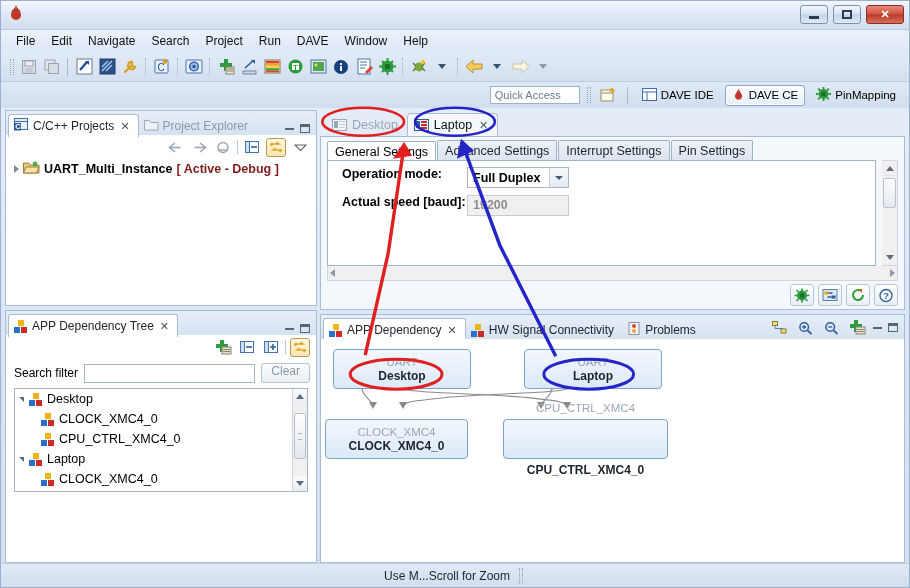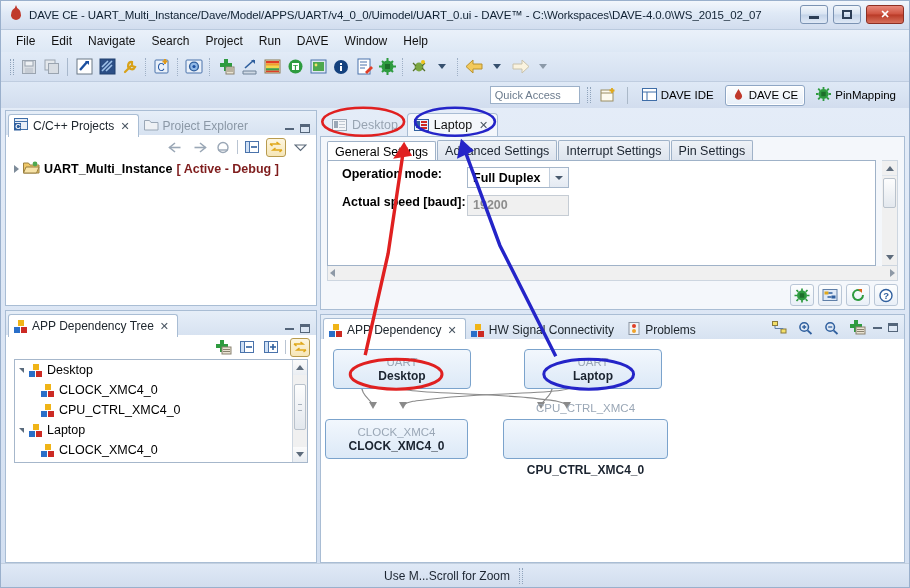--- a/index.html
+++ b/index.html
@@ -251,21 +251,20 @@
 </style>
 </head>
 <body>
 
 <div id="window">
 
   <div id="titlebar">
     <span id="title-icon">
         <i class="drop"></i>
       </span>
-    <span id="title-text">DAVE CE - UART_Multi_Instance/Dave/Model/APPS/UART/v4_0_0/Uimodel/UART_0.ui - DAVE™ - C:\Workspaces\DAVE-4.0.0\WS_2015_02_07</span>
     <div id="win-buttons">
       <div class="winbtn">
           <span class="glyph-min"></span>
         </div>
       <div class="winbtn">
           <span class="glyph-max"></span>
         </div>
       <div class="winbtn close">✕</div>
     </div>
   </div>
@@ -598,20 +597,25 @@
                 <path d="M6 6 h6 M9 3 v6" stroke="#2f5f9e" stroke-width="1.6"></path>
               </svg>
           </span>
           <span style="width:1px;height:14px;background:#b9c4d2;"></span>
           <span class="ptb pressed">
             <svg width="15" height="13">
                 <path d="M1 3 h9 l-2.5 -2 M1 3 l2.5 2" stroke="#e0a81a" stroke-width="1.5" fill="none"></path>
                 <path d="M13 9 h-9 l2.5 -2 M13 9 l-2.5 2" stroke="#e0a81a" stroke-width="1.5" fill="none"></path>
               </svg>
           </span>
+        </div>
+        <div class="filter-row">
+          <span class="filter-label">Search filter</span>
+          <span id="filter-input"></span>
+          <span id="clear-btn">Clear</span>
         </div>
         <div class="listbox">
           <div style="position:absolute;left:0;right:16px;top:0;bottom:0;overflow:hidden;">
             <div class="li">
               <span class="tri"></span>
               <span class="appicon">
                   <i class="y"></i>
                   <i class="b"></i>
                   <i class="r"></i>
                 </span>

